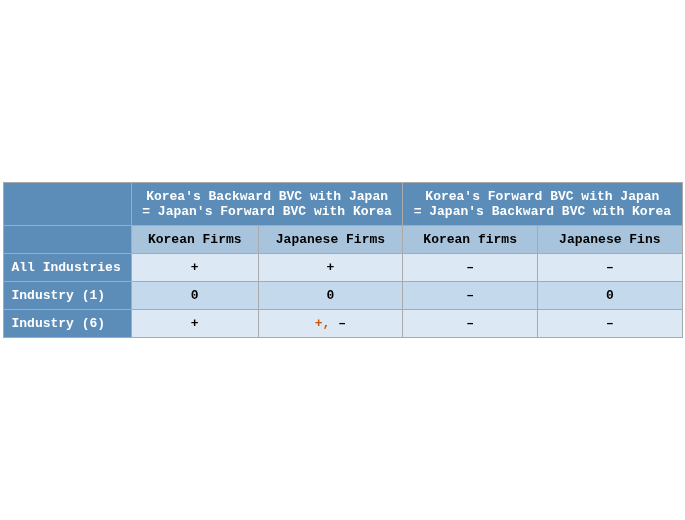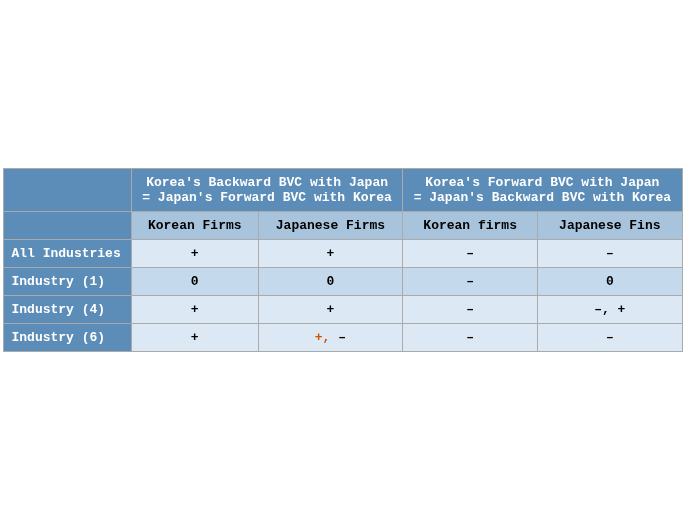--- a/index.html
+++ b/index.html
@@ -99,27 +99,20 @@
           <td class="data-cell bold">–</td>
         </tr>
         <tr class="row-light">
           <td>Industry (1)</td>
           <td class="data-cell bold">0</td>
           <td class="data-cell bold">0</td>
           <td class="data-cell bold">–</td>
           <td class="data-cell bold">0</td>
         </tr>
         <tr class="row-white">
-          <td>Industry (4)</td>
-          <td class="data-cell bold">+</td>
-          <td class="data-cell bold">+</td>
-          <td class="data-cell bold">–</td>
-          <td class="data-cell bold">–, +</td>
-        </tr>
-        <tr class="row-white">
           <td>Industry (6)</td>
           <td class="data-cell bold">+</td>
           <td class="data-cell bold"><span class="orange">+, </span><span>–</span></td>
           <td class="data-cell bold">–</td>
           <td class="data-cell bold">–</td>
         </tr>
       </tbody>
   </table>
 </div>
 

